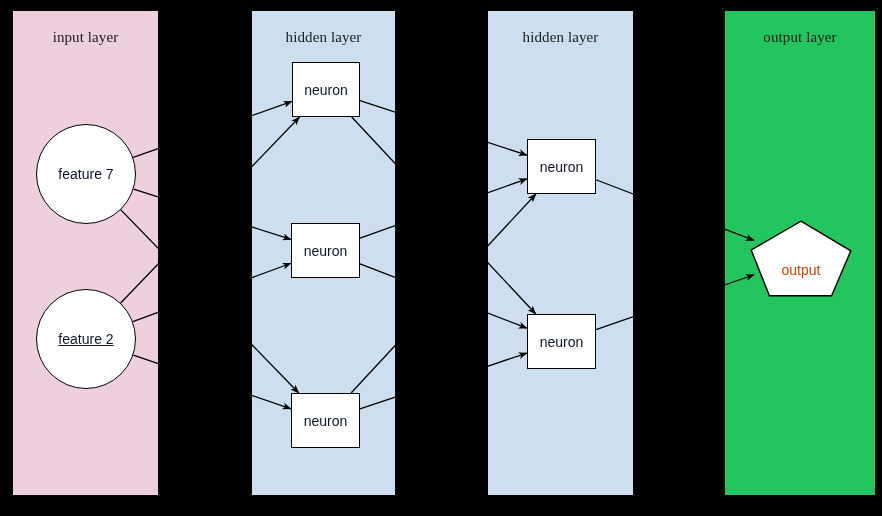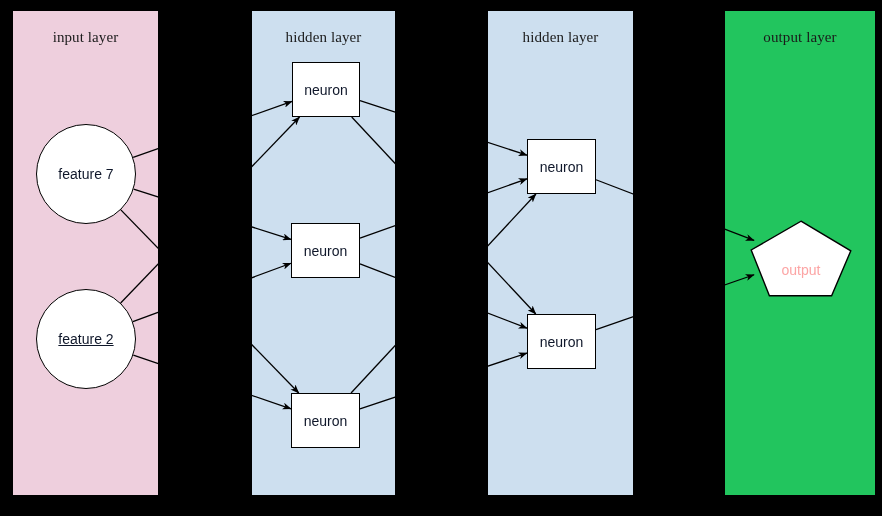--- a/index.html
+++ b/index.html
@@ -51,21 +51,21 @@
   .node.circle { border-radius: 50%; }
   .node.box { border-radius: 0; }
   .pentagon-wrap {
     position: absolute;
   }
   .pentagon-label {
     position: absolute;
     width: 100%;
     text-align: center;
     font-size: 14px;
-    color: #fca5a5;
+    color: #c2410c;
   }
 </style>
 </head>
 <body>
 
 <div id="canvas">
 
   <div id="panels">
       <div class="layer-panel" style="left: 13px; top: 11px; width: 145px; height: 484px; background: rgb(238, 207, 221);">
         <div class="layer-title">input layer</div>

